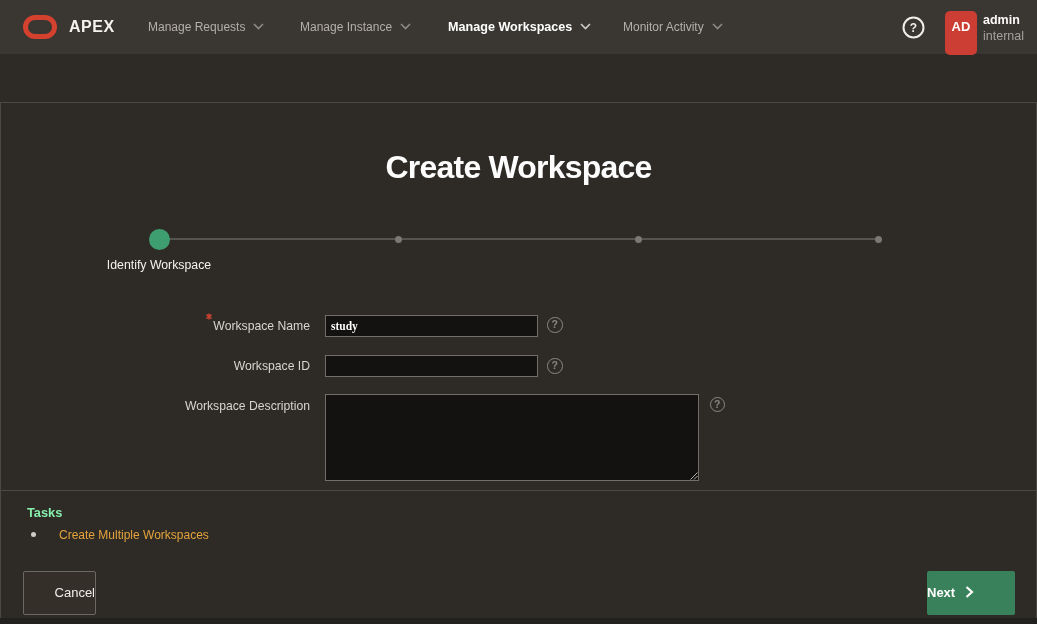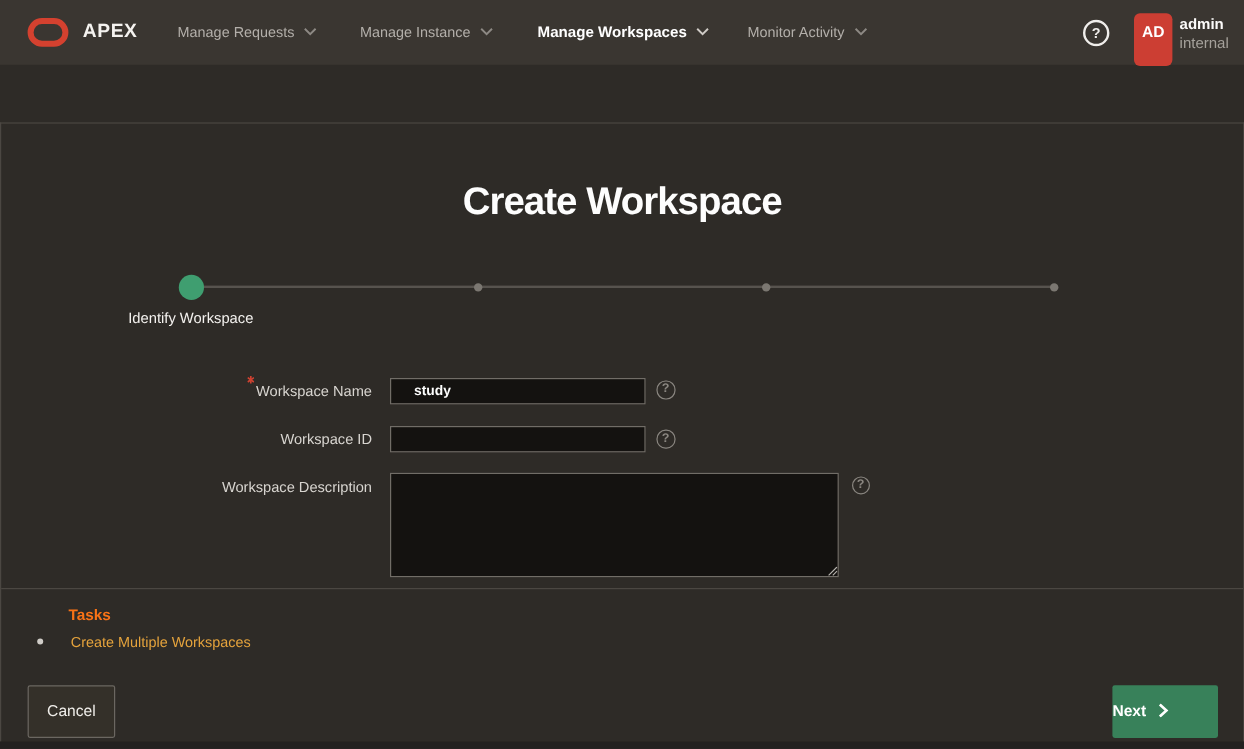--- a/index.html
+++ b/index.html
@@ -27,36 +27,36 @@
 #dot2 { left:395px; top:235.5px; width:7px; height:7px; }
 #dot3 { left:635px; top:235.5px; width:7px; height:7px; }
 #dot4 { left:875px; top:235.5px; width:7px; height:7px; }
 #plabel { position:absolute; left:59px; top:258px; width:200px; text-align:center; font-size:12.3px; font-weight:normal; color:#f3f1ee; }
 
 .lbl { position:absolute; width:220px; text-align:right; font-size:12.2px; color:#d8d5d0; }
 #lbl1 { left:90px; top:319px; }
 #lbl2 { left:90px; top:359px; }
 #lbl3 { left:90px; top:399px; }
 #req { position:absolute; left:205.5px; top:312.5px; } #req svg { display:block; }
-.inp { position:absolute; left:325px; width:213px; height:22px; background:#141210; border:1px solid #716d67; color:#fdfdfd; font-size:11.5px; font-weight:bold; font-family:Liberation Sans, sans-serif; padding:0 19px; line-height:20px; }
+.inp { position:absolute; left:325px; width:213px; height:22px; background:#141210; border:1px solid #716d67; color:#fdfdfd; font-size:11.5px; font-weight:bold; font-family:Liberation Serif, serif; padding:0 5px; line-height:20px; }
 #inp1 { top:315px; }
 #inp2 { top:355px; }
 #txtarea { position:absolute; left:325px; top:394px; width:374px; height:87px; background:#141210; border:1px solid #716d67; }
 .hicon { position:absolute; width:15.5px; height:15.5px; border-radius:50%; border:1.5px solid #8a8680; color:#8a8680; font-size:10.5px; font-weight:bold; text-align:center; line-height:13px; }
 #h1 { left:547px; top:317.3px; }
 #h2 { left:547px; top:358px; }
 #h3 { left:709.5px; top:396.5px; }
 .rsz { position:absolute; left:690px; top:472px; width:8px; height:8px; }
 
 #taskline { position:absolute; left:1px; top:489.5px; width:1035px; height:1px; background:#4b4742; }
-#tasks { position:absolute; left:27px; top:504.5px; font-size:12.8px; font-weight:bold; color:#f97316;margin-left:30px; }
+#tasks { position:absolute; left:27px; top:504.5px; font-size:12.8px; font-weight:bold; color:#86efac; }
 #bullet { position:absolute; left:31px; top:531.5px; width:5px; height:5px; border-radius:50%; background:#cfccc7; font-size:0; }
 #tlink { position:absolute; left:47px; top:527.5px; font-size:12px; color:#e5a33c;margin-left:12px; }
 
-#cancel { position:absolute; left:23px; top:570.5px; width:73px; height:44px; background:#343029; border:1px solid #6b6761; border-radius:2px; color:#f0eeea; font-size:13px; text-align:center; line-height:42px; }
+#cancel { position:absolute; left:23px; top:570.5px; width:73px; height:44px; background:#343029; border:1px solid #6b6761; border-radius:2px; color:#f0eeea; font-size:13px; text-align:right; line-height:42px; }
 #next { position:absolute; left:927px; top:570.5px; width:88px; height:44.5px; background:#38815a; border-radius:2px; color:#ffffff; font-size:13px; font-weight:bold; line-height:44px; }
 
 #foot { position:absolute; left:0; top:618px; width:1037px; height:6px; background:#232120; }
 
 #avatar { position:absolute; left:945px; top:11px; width:32px; height:44px; background:#cc3e33; border-radius:5px; color:#fff; font-weight:bold; font-size:13px; text-align:center; line-height:32px; }
 #uname { position:absolute; left:983px; top:13px; font-size:12.5px; font-weight:bold; color:#fcfbfa; }
 #uorg { position:absolute; left:983px; top:29px; font-size:12.5px; color:#a5a19b; }
 </style>
 </head>
 <body>

